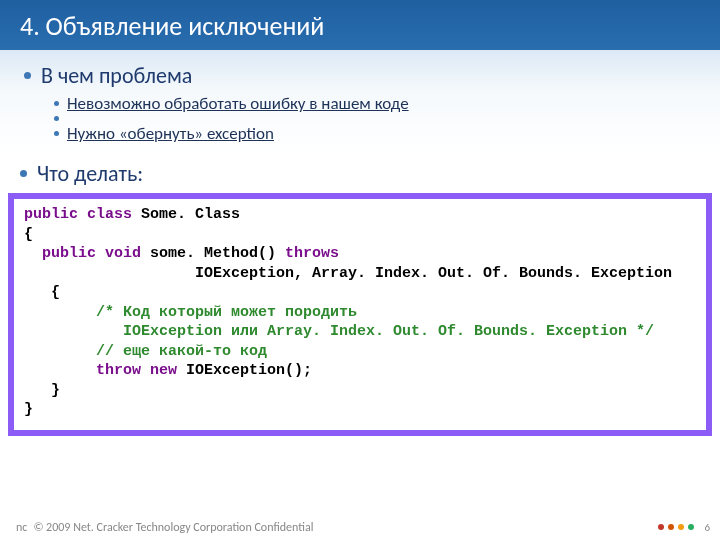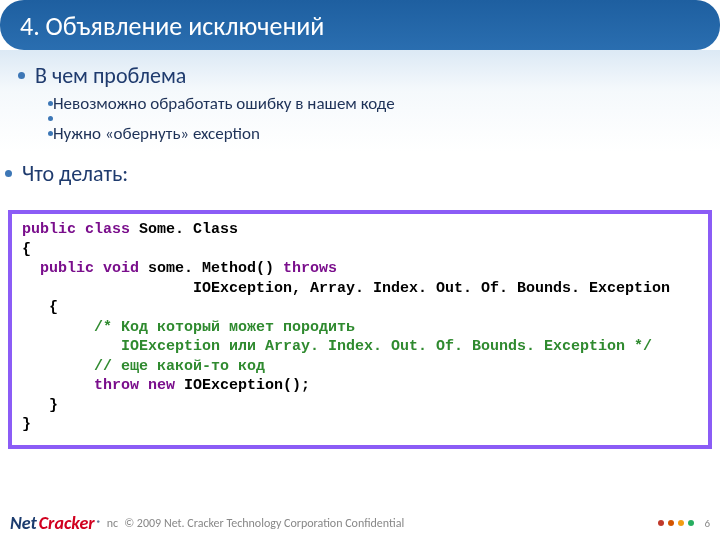--- a/index.html
+++ b/index.html
@@ -4,57 +4,57 @@
 <style>
   * { box-sizing: border-box; margin: 0; padding: 0; }
   html, body { width: 720px; height: 540px; font-family: Calibri, Arial, sans-serif; background: #fff; }
   .slide { width: 720px; height: 540px; position: relative; display: flex; flex-direction: column; }
   .title-bar {
     background: linear-gradient(#1e5fa0, #2a6eb0);
     color: #fff;
     padding: 10px 20px 8px 20px;
     font-size: 26px;
     font-weight: 400;
-    border-radius: 24px;
   }
   .content-top {
     background: linear-gradient(#dce9f5 0%, #f5f9fc 40%, #ffffff 100%);
-    padding: 12px 22px 6px 18px;
+    padding: 12px 22px 6px 24px;
   }
   .bullet-1 {
     display: flex;
     align-items: center;
     gap: 10px;
     color: #1f3b6e;
     font-size: 22px;
     margin-bottom: 4px;
   }
   .bullet-1 .dot {
     width: 7px; height: 7px; background: #3d77b6; border-radius: 50%;
     display: inline-block;
   }
   .bullet-2 {
     display: flex;
     align-items: center;
-    gap: 0;
+    gap: 8px;
     color: #1e3258;
     font-size: 17px;
     margin-left: 30px;
     margin-bottom: 2px;
+    text-decoration: underline;
   }
   .bullet-2 .dot {
     width: 5px; height: 5px; background: #3d77b6; border-radius: 50%;
     display: inline-block;
   }
   .section2 {
-    padding: 8px 22px 2px 5px;
+    padding: 8px 22px 2px 20px;
   }
   .code-block {
-    margin: 17px 8px;
-    border: 4px solid #8b5cf6;
+    margin: 0 8px;
+    border: 6px solid #8b5cf6;
     background: #fff;
     font-family: "Courier New", monospace;
     font-size: 15px;
     font-weight: bold;
     line-height: 1.3;
     padding: 6px 10px 10px 10px;
     color: #000;
     white-space: pre;
   }
   .code-block .kw { color: #7a0e8c; }
@@ -124,25 +124,20 @@
 <span>   {</span>
 <span class="cmt">        /* Код который </span><span class="cmt">может</span><span class="cmt"> породить</span>
 <span class="cmt">           IOException или Array. Index. Out. Of. Bounds. Exception */</span>
 <span class="cmt">        // еще какой-то код</span>
 <span class="kw">        throw new</span><span> IOException();</span>
 <span>   }</span>
 <span>}</span></div>
 
   <div class="footer">
     <div style="display:flex;align-items:center;">
-      <div class="logo">
-        <span class="net">Net</span>
-          <span class="cracker">Cracker</span>
-          <span class="reg">®</span>
-      </div>
       <span class="copyright">nc</span>
       <span class="copyright">© 2009 Net. Cracker Technology Corporation Confidential</span>
     </div>
     <div style="display:flex;align-items:center;">
       <div class="dots">
         <span class="d1"></span>
         <span class="d2"></span>
         <span class="d3"></span>
         <span class="d4"></span>
       </div>

